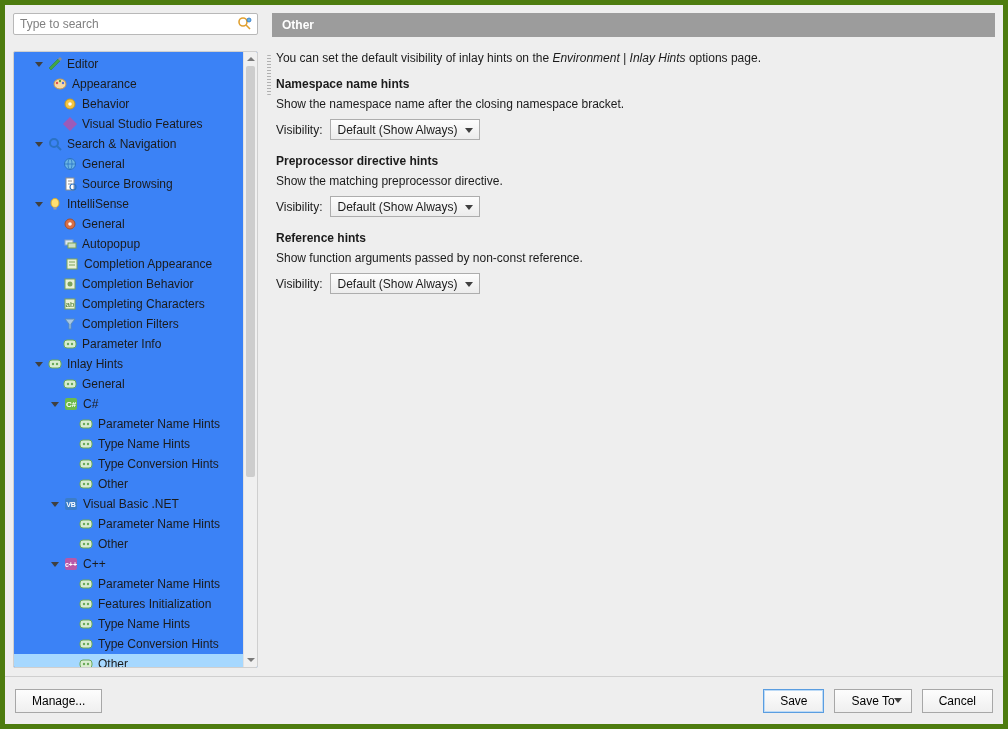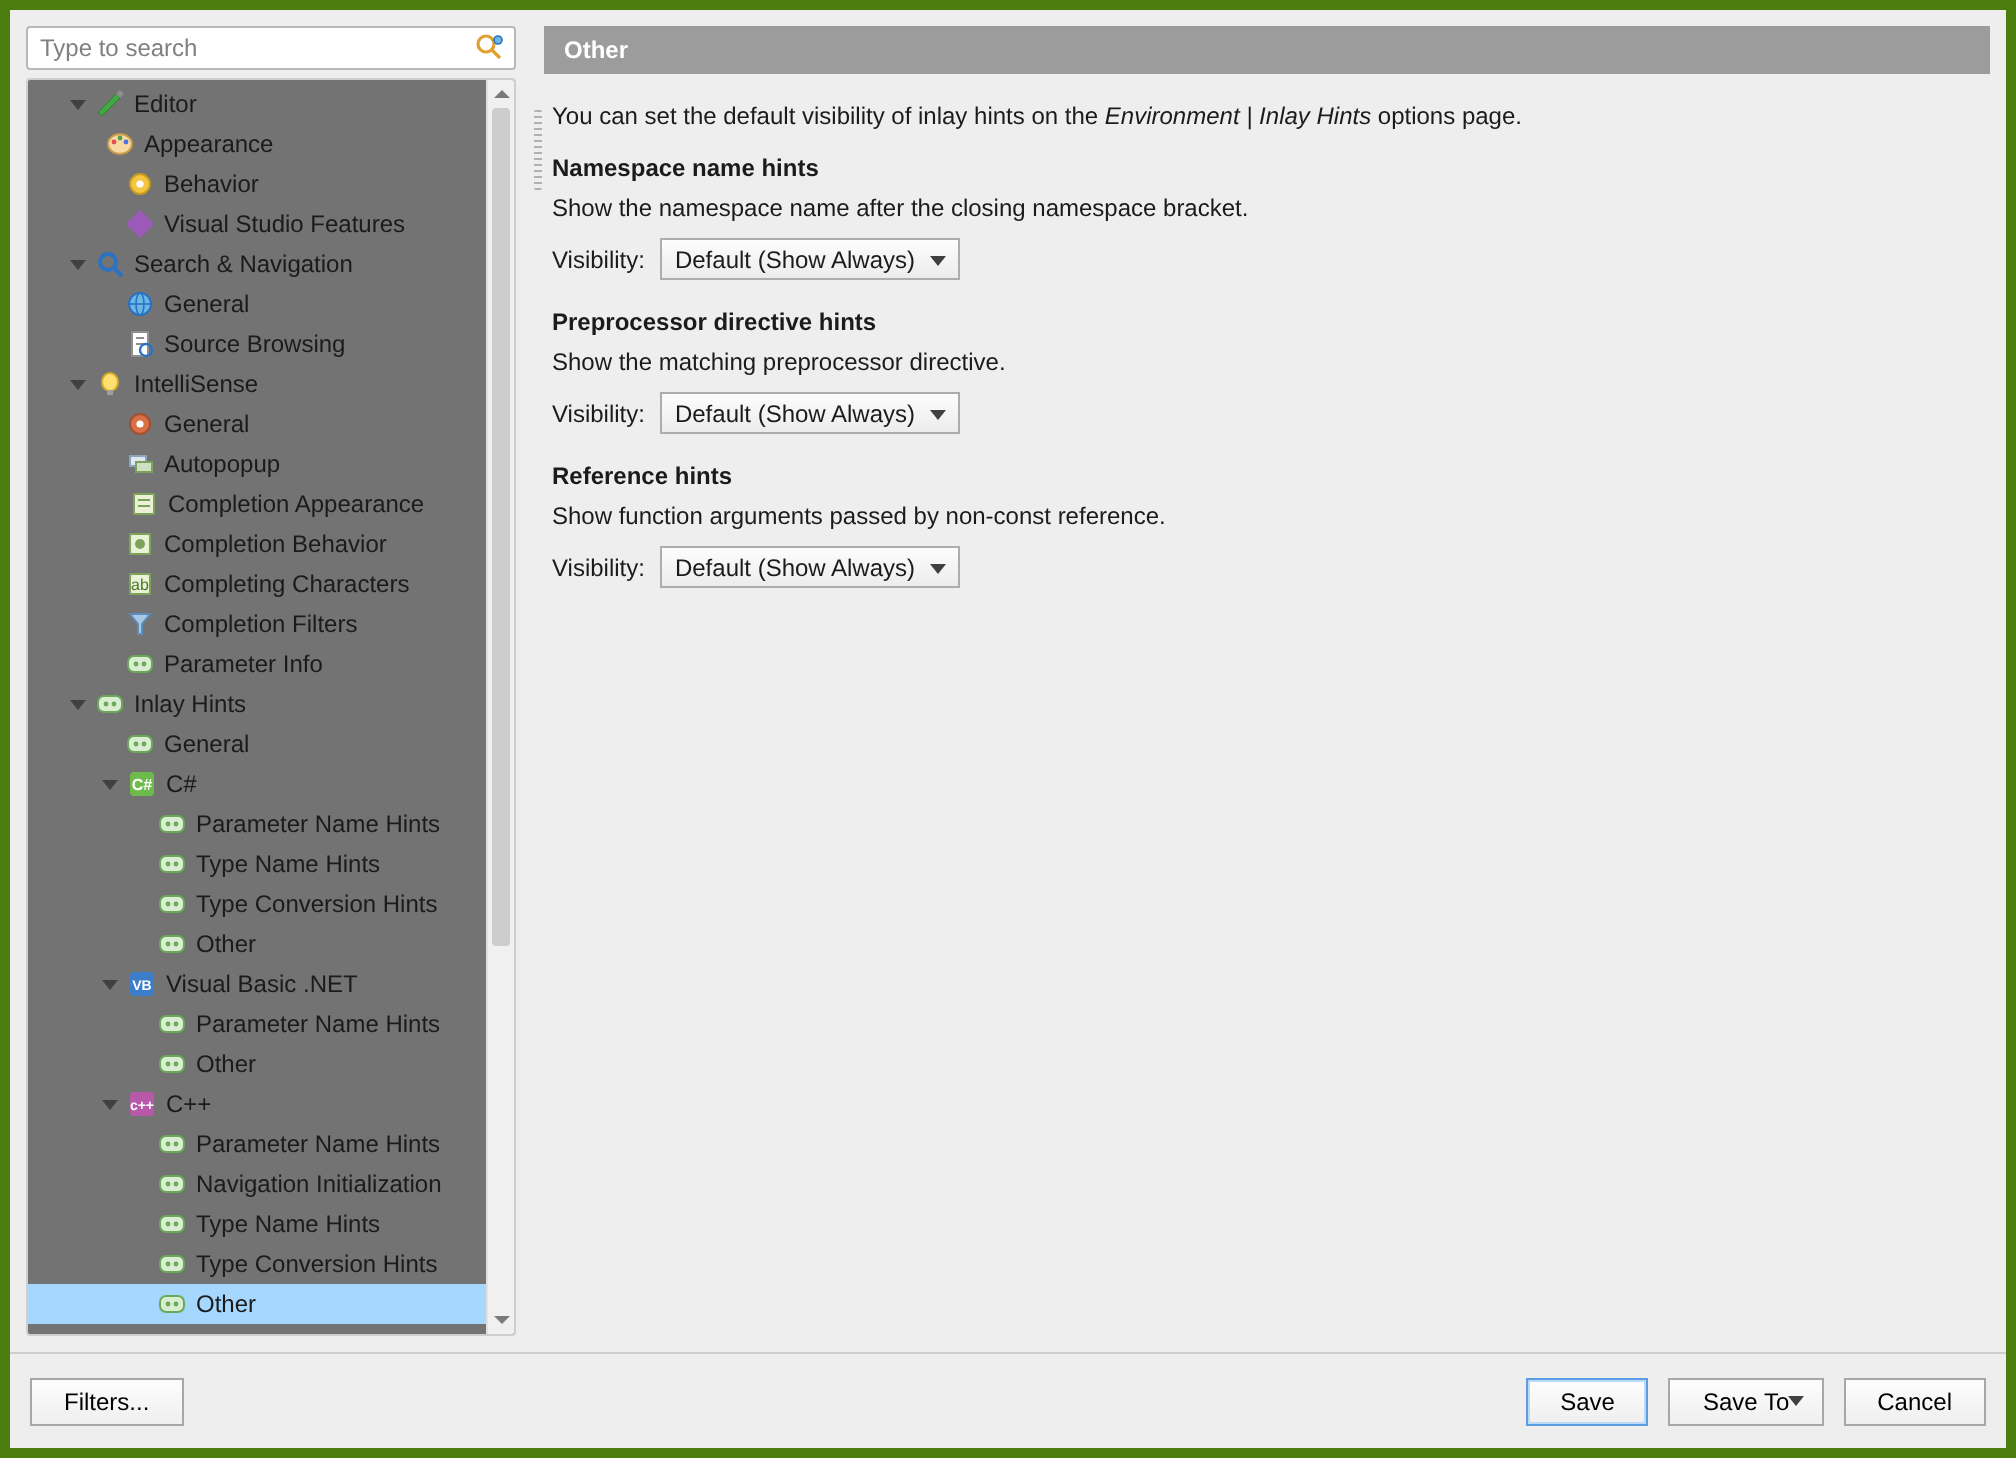--- a/index.html
+++ b/index.html
@@ -4,21 +4,21 @@
 <style>
   * { box-sizing: border-box; }
   html, body { margin: 0; padding: 0; width: 1008px; height: 729px; font-family: "Segoe UI", Tahoma, sans-serif; font-size: 12px; color: #1b1b1b; background: #eeeeee; overflow: hidden; }
   .app { display: flex; flex-direction: column; width: 1008px; height: 729px; border: 5px solid #4d7c0f; background: #eeeeee; }
   .main-row { display: flex; flex: 1; min-height: 0; }
   .sidebar { width: 261px; display: flex; flex-direction: column; background: #eeeeee; padding: 8px 8px 4px 8px; }
   .searchbox { display: flex; align-items: center; height: 22px; background: #ffffff; border: 1px solid #b8b8b8; border-radius: 2px; padding: 0 4px; }
   .searchbox input { flex: 1; border: none; outline: none; font-size: 12px; color: #555; background: transparent; }
   .searchbox input::placeholder { color: #808080; }
   .searchbox .glass { width: 16px; height: 16px; display: inline-flex; align-items: center; justify-content: center; }
-  .tree-wrap { flex: 1; margin-top: 4px; min-height: 0; background: #737373; border: 1px solid #cfcfcf; border-radius: 2px; overflow: hidden; position: relative; }
+  .tree-wrap { flex: 1; margin-top: 16px; min-height: 0; background: #3b82f6; border: 1px solid #cfcfcf; border-radius: 2px; overflow: hidden; position: relative; }
   .tree-scroll { position: absolute; inset: 0; overflow: hidden; }
   .tree { padding: 2px 0; }
   .tree-node { display: flex; align-items: center; height: 20px; padding-right: 4px; white-space: nowrap; cursor: default; }
   .tree-node.selected { background: #a6d8ff; }
   .arrow { width: 14px; height: 14px; display: inline-flex; align-items: center; justify-content: center; margin-right: 1px; flex-shrink: 0; }
   .arrow svg { display: block; }
   .spacer { display: inline-block; width: 14px; height: 14px; flex-shrink: 0; }
   .icon { width: 16px; height: 16px; display: inline-flex; align-items: center; justify-content: center; margin-right: 4px; flex-shrink: 0; }
   .lbl { font-size: 12px; }
   .tree-vscroll { position: absolute; right: 0; top: 0; bottom: 0; width: 14px; background: #f0f0f0; border-left: 1px solid #e1e1e1; }
@@ -435,21 +435,21 @@
                 </span>
                 <span class="lbl">Parameter Name Hints</span>
               </div>
               <div class="tree-node" style="padding-left: 50px;">
                 <span class="spacer"></span>
                 <span class="icon">
                   <svg width="16" height="16">
                     <use href="#i-hint"></use>
                   </svg>
                 </span>
-                <span class="lbl">Navigation Initialization</span>
+                <span class="lbl">Features Initialization</span>
               </div>
               <div class="tree-node" style="padding-left: 50px;">
                 <span class="spacer"></span>
                 <span class="icon">
                   <svg width="16" height="16">
                     <use href="#i-hint"></use>
                   </svg>
                 </span>
                 <span class="lbl">Type Name Hints</span>
               </div>
@@ -547,21 +547,21 @@
                   </svg>
                 </span>
               </div>
             </div>
           </div>
       </div>
     </div>
   </div>
   <div class="footer">
     <div class="left">
-      <button class="btn">Filters...</button>
+      <button class="btn">Manage...</button>
     </div>
     <div class="right">
       <button class="btn primary">Save</button>
       <button class="btn btn-drop">
         <span>Save To</span>
         <span class="caret"><svg width="10" height="10">
               <use href="#caret-down"></use>
             </svg></span>
       </button>
       <button class="btn">Cancel</button>

